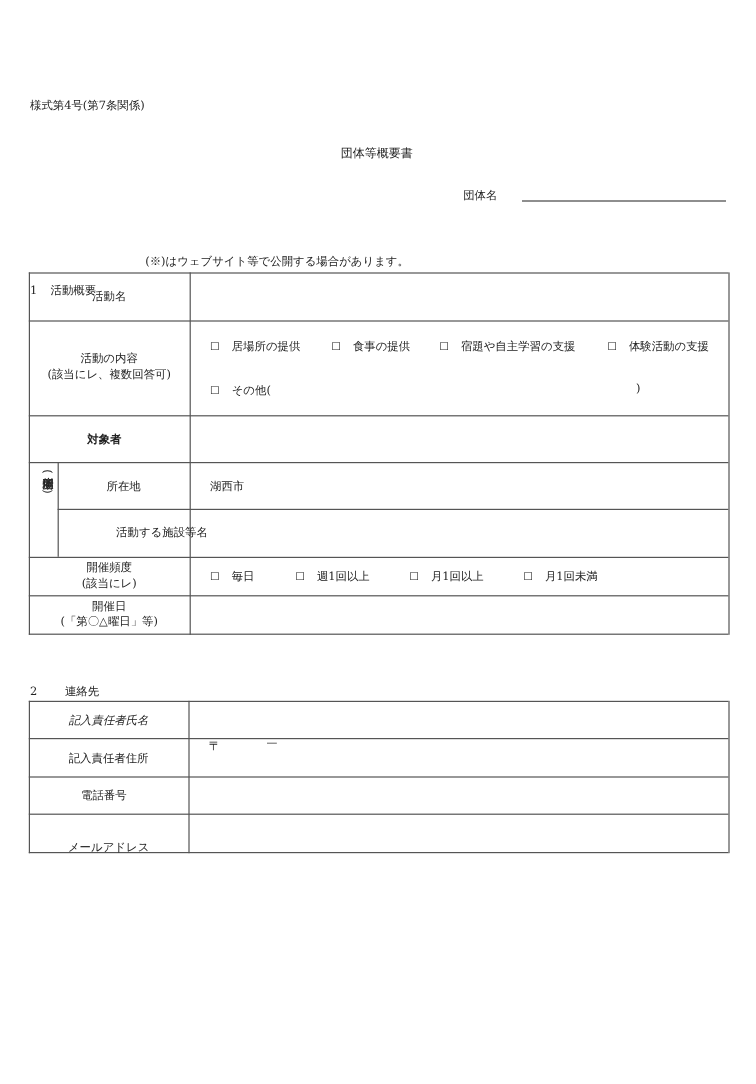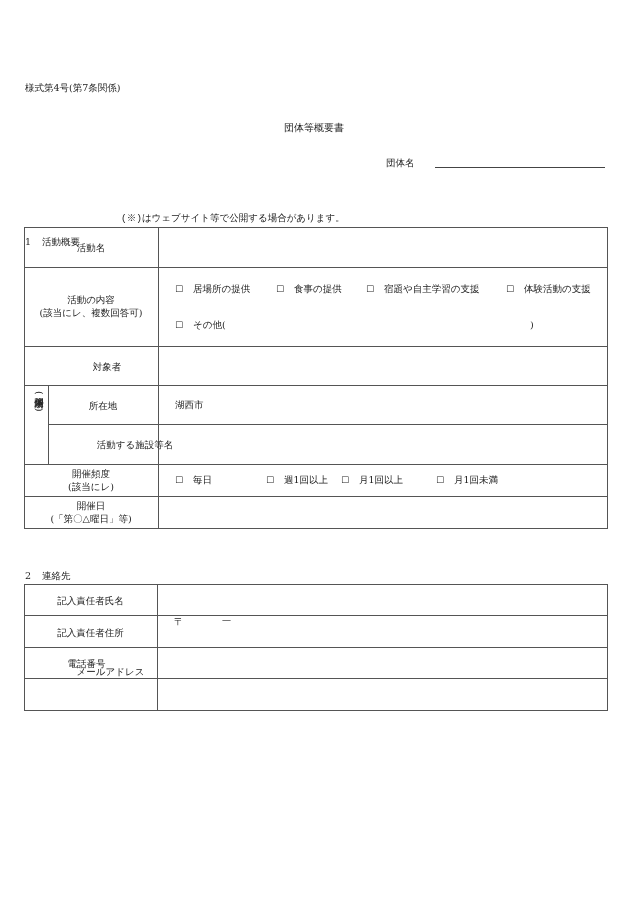--- a/index.html
+++ b/index.html
@@ -19,21 +19,21 @@
 
 <div class="abs" style="left:25px;top:82px;">様式第4号(第7条関係)</div>
 <div class="abs" style="left:284px;top:121px;font-size:10px;">団体等概要書</div>
 <div class="abs" style="left:386px;top:157px;">団体名</div>
 <div class="line" style="left:435px;top:167px;width:170px;height:1px;background:#444;"></div>
 
 <div class="abs" style="left:25px;top:212px;margin-top:24px;">
   <span>1</span>
   <span style="margin-left:8px;">活動概要</span>
 </div>
-<div class="abs" style="left:121px;top:212px;font-family:Liberation Mono, monospace;">(※)はウェブサイト等で公開する場合があります。</div>
+<div class="abs" style="left:121px;top:212px;">(※)はウェブサイト等で公開する場合があります。</div>
 
 <div>
   <div class="line" style="left:24px;top:227px;width:583px;height:1px;"></div>
   <div class="line" style="left:24px;top:267px;width:583px;height:1px;"></div>
   <div class="line" style="left:24px;top:346px;width:583px;height:1px;"></div>
   <div class="line" style="left:24px;top:385px;width:583px;height:1px;"></div>
   <div class="line" style="left:48px;top:424px;width:559px;height:1px;"></div>
   <div class="line" style="left:24px;top:464px;width:583px;height:1px;"></div>
   <div class="line" style="left:24px;top:496px;width:583px;height:1px;"></div>
   <div class="line" style="left:24px;top:528px;width:583px;height:1px;"></div>
@@ -61,75 +61,75 @@
 </div>
 <div class="opt" style="left:506px;top:283px;">
   <span class="chk">☐</span><span>体験活動の支援</span>
 </div>
 <div class="opt" style="left:175px;top:319px;">
   <span class="chk">☐</span><span>その他(</span>
 </div>
 <div class="abs" style="left:232px;top:317px;width:290px;height:16px;"></div>
 <div class="abs" style="left:530px;top:319px;">)</div>
 
-<div class="cell-text" style="left:40px;top:360px;width:134px;">対象者</div>
+<div class="cell-text" style="left:20px;top:360px;width:134px;font-weight:bold;">対象者</div>
 <div class="abs" style="left:159px;top:347px;width:448px;height:38px;"></div>
 
 <div class="abs" style="left:30px;top:391px;width:14px;line-height:10.5px;white-space:normal;text-align:center;writing-mode:vertical-rl;font-size:9.5px;">開催場所(※)</div>
 
 <div class="cell-text" style="left:48px;top:399px;width:110px;">所在地</div>
 <div class="abs" style="left:175px;top:399px;">湖西市</div>
 
 <div class="cell-text" style="left:48px;top:438px;width:110px;padding-left:32px;">活動する施設等名</div>
 <div class="abs" style="left:159px;top:425px;width:448px;height:39px;"></div>
 
 <div class="cell-text" style="left:24px;top:467px;width:134px;">
   <div>開催頻度</div>
   <div>(該当にレ)</div>
 </div>
 <div class="opt" style="left:175px;top:474px;">
   <span class="chk">☐</span><span>毎日</span>
 </div>
-<div class="opt" style="left:246px;top:474px;margin-left:20px;">
+<div class="opt" style="left:246px;top:474px;">
   <span class="chk">☐</span><span>週1回以上</span>
 </div>
 <div class="opt" style="left:341px;top:474px;">
   <span class="chk">☐</span><span>月1回以上</span>
 </div>
 <div class="opt" style="left:436px;top:474px;">
   <span class="chk">☐</span><span>月1回未満</span>
 </div>
 
 <div class="cell-text" style="left:24px;top:499px;width:134px;">
   <div>開催日</div>
   <div>(「第〇△曜日」等)</div>
 </div>
 <div class="abs" style="left:159px;top:497px;width:448px;height:31px;"></div>
 
 <div class="abs" style="left:25px;top:570px;">
   <span>2</span>
-  <span style="margin-left:8px;">連絡先</span>
+  <span style="margin-left:20px;">連絡先</span>
 </div>
 
 <div>
   <div class="line" style="left:24px;top:584px;width:583px;height:1px;"></div>
   <div class="line" style="left:24px;top:615px;width:583px;height:1px;"></div>
   <div class="line" style="left:24px;top:647px;width:583px;height:1px;"></div>
   <div class="line" style="left:24px;top:678px;width:583px;height:1px;"></div>
   <div class="line" style="left:24px;top:710px;width:583px;height:1px;"></div>
   <div class="line" style="left:24px;top:584px;width:1px;height:127px;"></div>
   <div class="line" style="left:607px;top:584px;width:1px;height:127px;"></div>
   <div class="line" style="left:157px;top:584px;width:1px;height:127px;"></div>
 </div>
 
-<div class="cell-text" style="left:24px;top:594px;width:133px;">記入責任者氏名</div>
+<div class="cell-text" style="left:24px;top:594px;width:133px;font-style:italic;">記入責任者氏名</div>
 <div class="abs" style="left:158px;top:585px;width:449px;height:30px;"></div>
 
 <div class="cell-text" style="left:24px;top:626px;width:133px;">記入責任者住所</div>
 <div class="abs" style="left:174px;top:615px;font-family:'DejaVu Sans',sans-serif;font-size:10px;">〒</div>
 <div class="abs" style="left:222px;top:615px;font-size:9px;">—</div>
 <div class="abs" style="left:158px;top:616px;width:449px;height:31px;"></div>
 
 <div class="cell-text" style="left:20px;top:657px;width:133px;">電話番号</div>
 <div class="abs" style="left:158px;top:648px;width:449px;height:30px;"></div>
 
-<div class="cell-text" style="left:24px;top:665px;width:133px;padding-left:20px;">メールアドレス</div>
+<div class="cell-text" style="left:24px;top:700px;width:133px;">メールアドレス</div>
 <div class="abs" style="left:158px;top:679px;width:449px;height:31px;"></div>
 
 </body></html>

